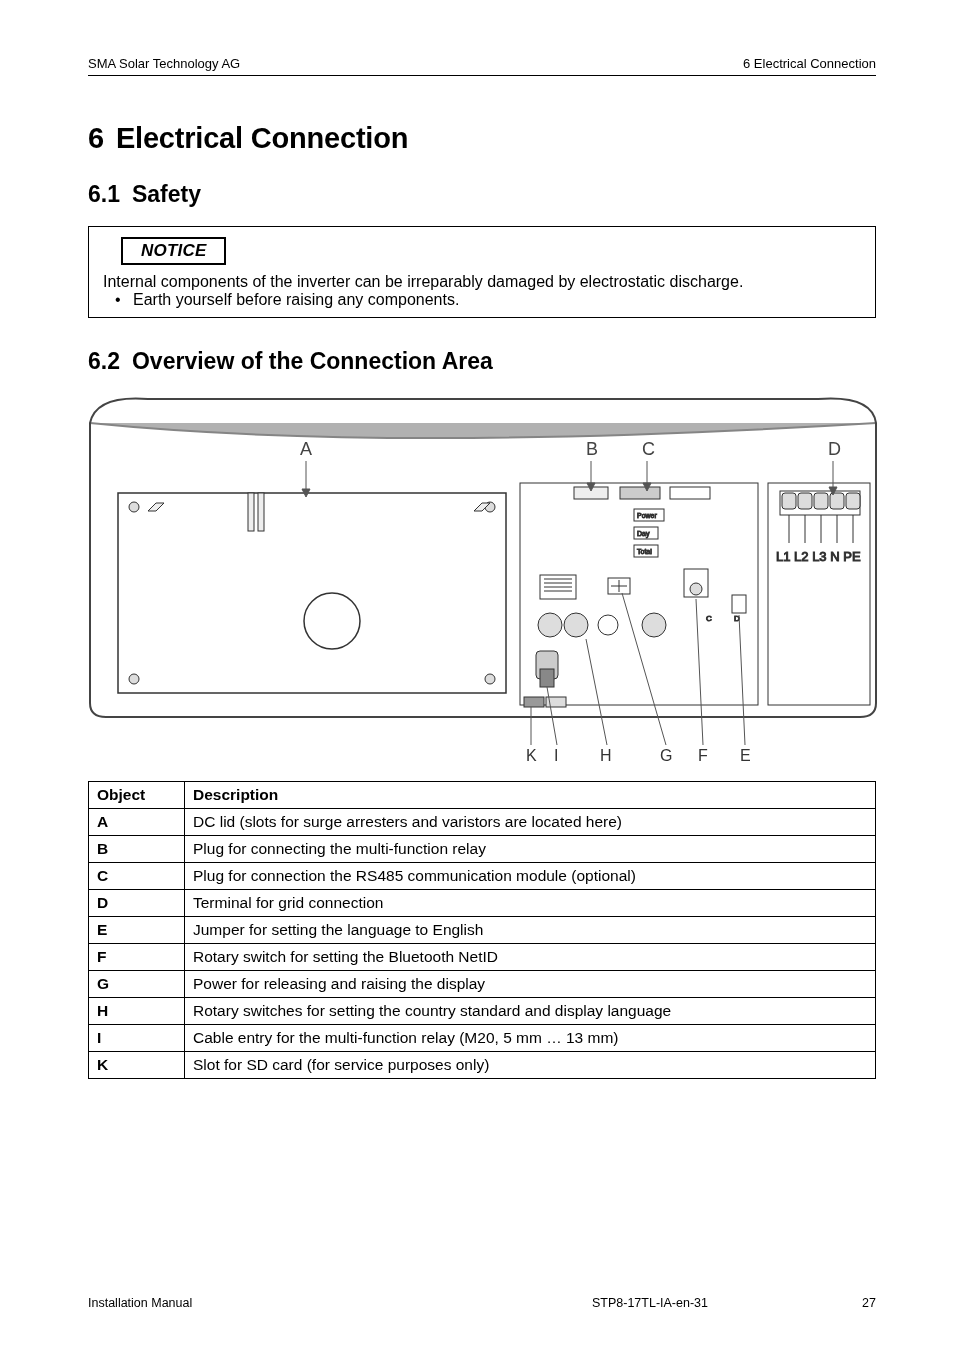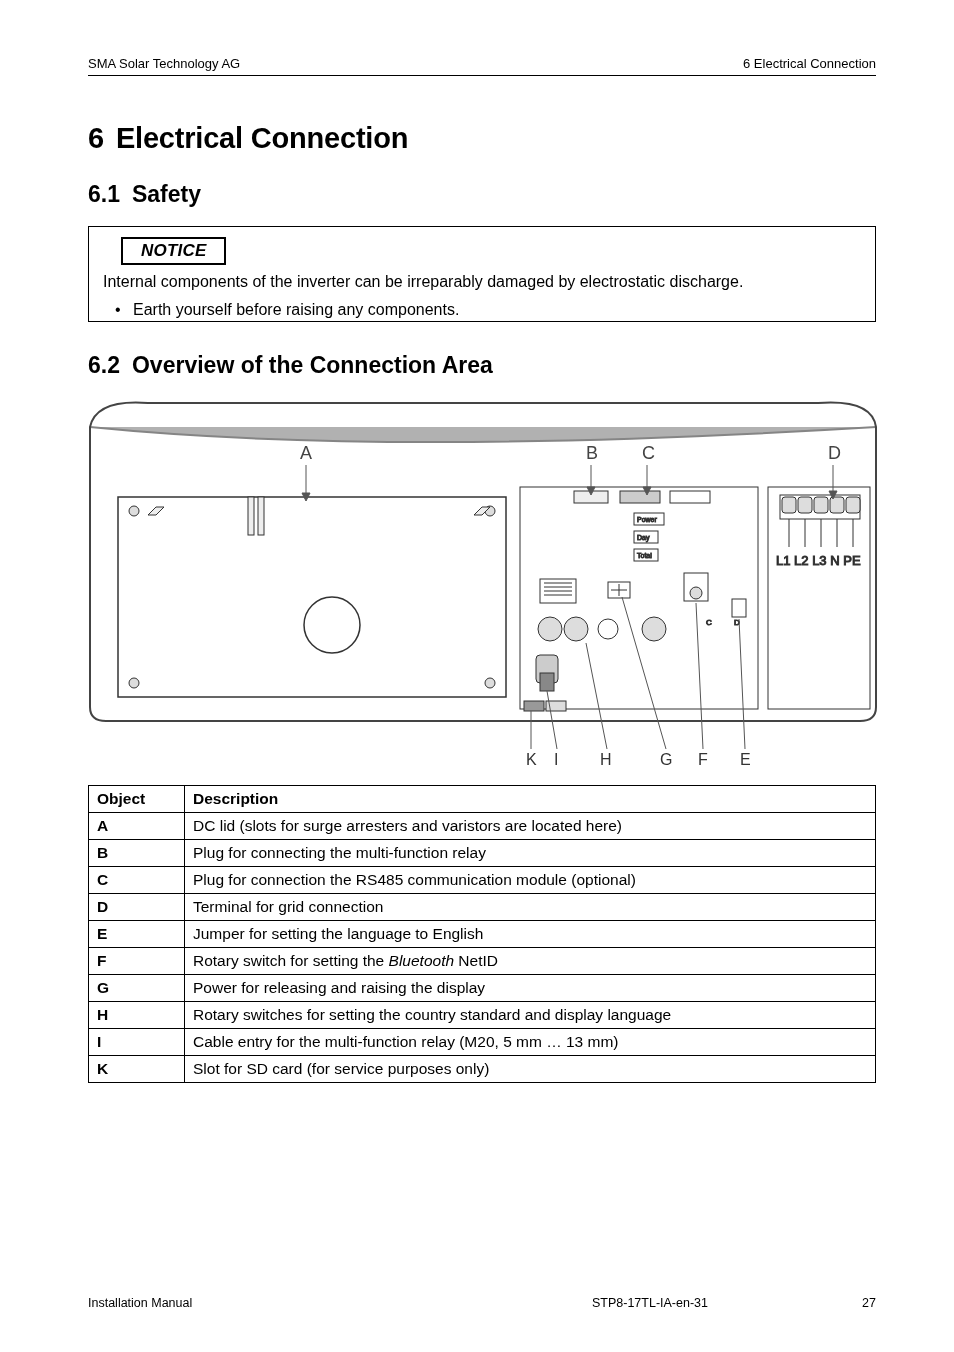--- a/index.html
+++ b/index.html
@@ -29,39 +29,39 @@
     letter-spacing: -0.2px;
   }
   .h1 .num, .h2 .num { margin-right: 12px; }
   .h2 {
     font-size: 23px;
     font-weight: 600;
     margin: 0 0 18px;
   }
   .notice-outer {
     border: 1px solid #000;
-    padding: 10px 14px 2px;
+    padding: 10px 14px 8px;
     margin-bottom: 30px;
   }
   .notice-label {
     border: 2px solid #000;
     display: inline-block;
     padding: 2px 18px;
     font-weight: 700;
     font-style: italic;
     font-size: 17px;
     margin-left: 18px;
     margin-bottom: 8px;
     letter-spacing: 0.2px;
   }
   .notice-title {
     font-weight: 600;
     margin-bottom: 6px;
   }
-  .notice-body { margin-bottom: 10px; }
+  .notice-body { }
   .notice-bullet { margin-left: 30px; position: relative; }
   .notice-bullet::before { content:"•"; position:absolute; left:-18px; }
 
   .diagram-wrap {
     width: 100%;
     margin: 18px 0 8px;
   }
   svg { display:block; }
 
   table.objtable {
@@ -76,21 +76,21 @@
     vertical-align: top;
     font-size: 15.5px;
   }
   table.objtable th {
     font-weight: 700;
   }
   table.objtable td:first-child, table.objtable th:first-child {
     width: 96px;
     font-weight: 700;
   }
-  .desc-span .italic { font-style: italic; }
+  .desc-span .italic { }
   .footer-row {
     display: flex;
     justify-content: space-between;
     font-size: 12.5px;
     position: absolute;
     bottom: 42px;
     left: 88px;
     right: 78px;
   }
   .footer-row .mid { position:absolute; right:168px; }

